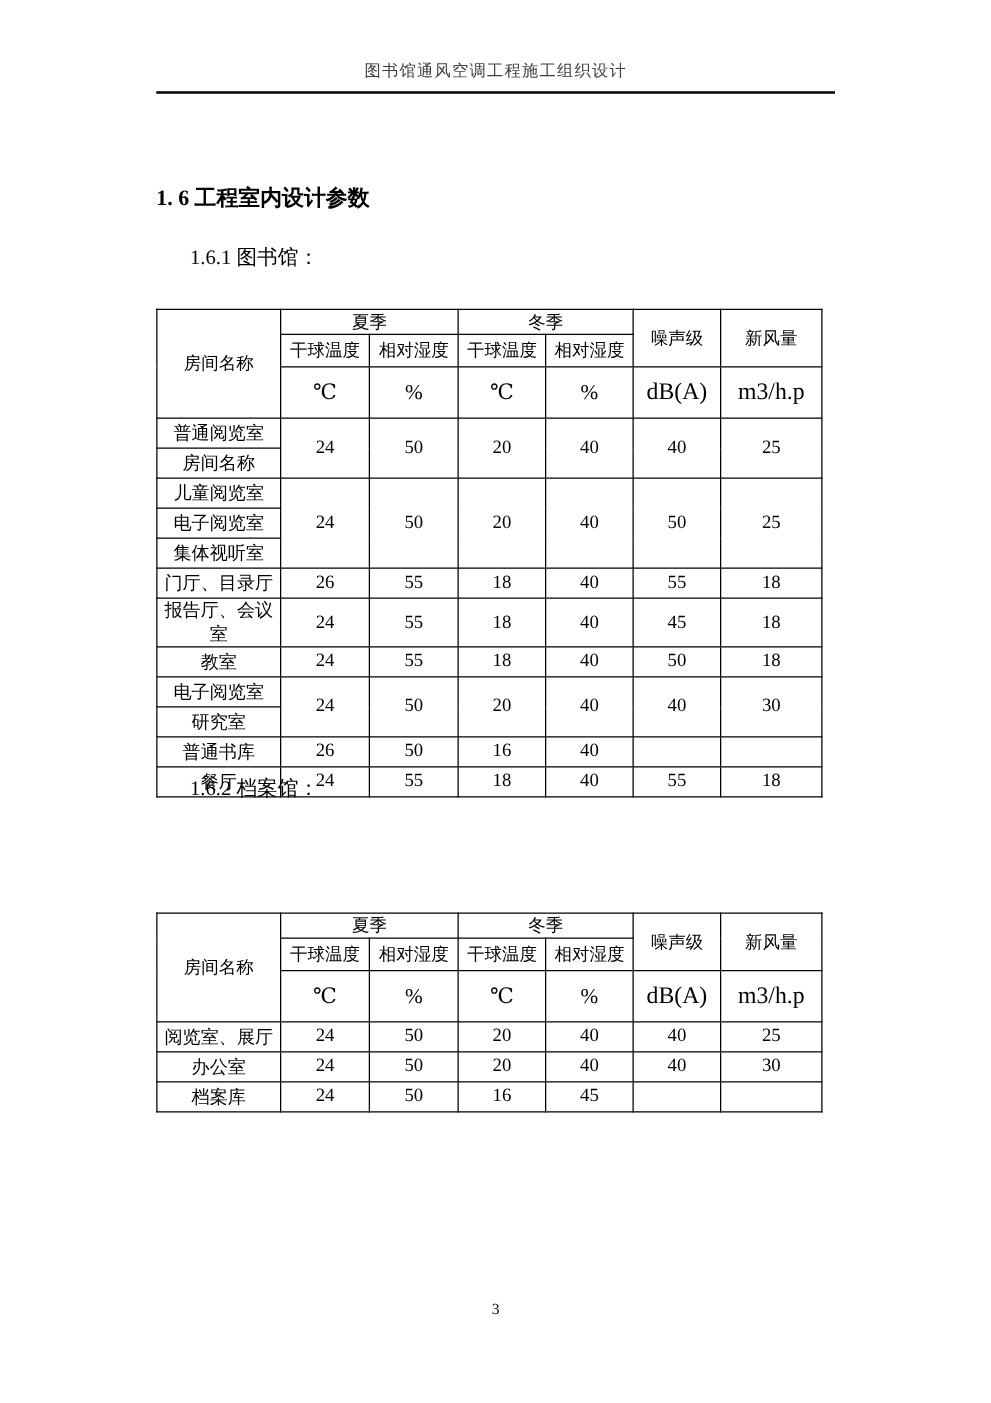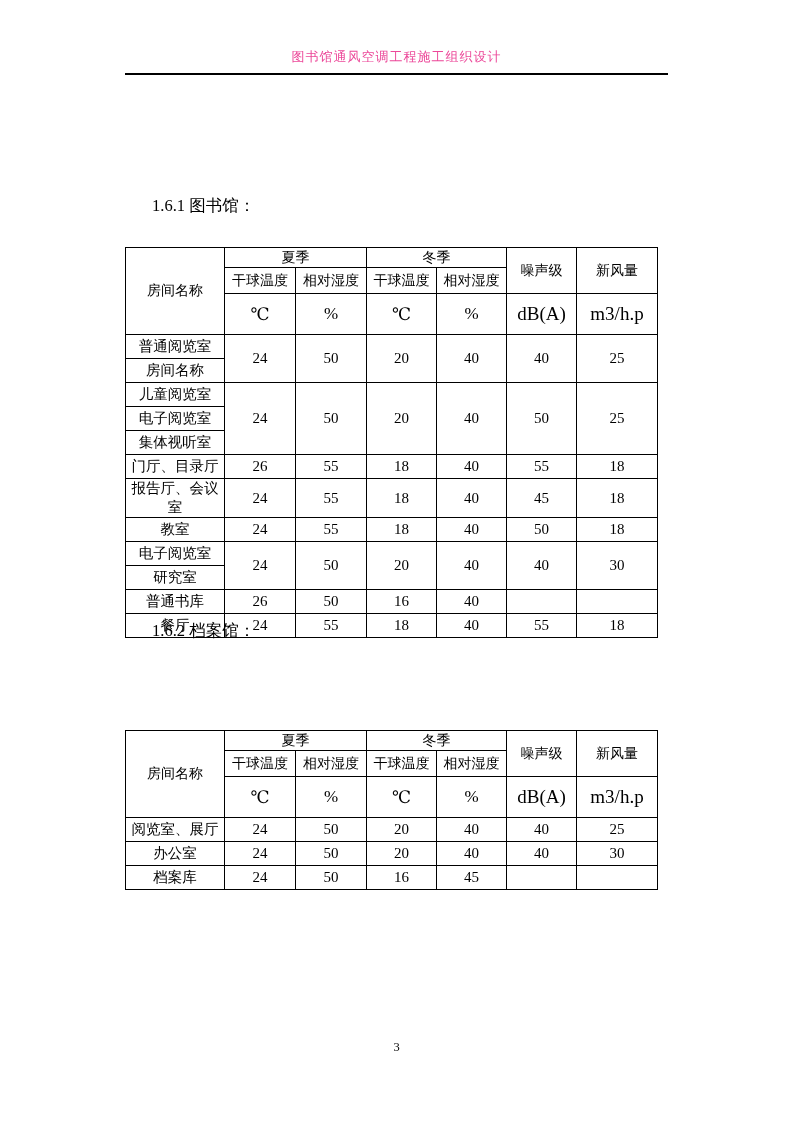--- a/index.html
+++ b/index.html
@@ -17,21 +17,21 @@
     overflow: hidden;
   }
   .doc-header-text {
     position: absolute;
     top: 48px;
     left: 0;
     width: 100%;
     text-align: center;
     font-size: 13px;
     letter-spacing: 1px;
-    color: #ec4899;
+    color: #404040;
   }
   .doc-header-rule {
     position: absolute;
     top: 73px;
     left: 125px;
     width: 543px;
     border-top: 2px solid #000000;
     height: 0;
   }
   .para-156 {
@@ -101,20 +101,21 @@
 </style>
 </head>
 <body>
 
 <div class="page">
 
   <div class="doc-header-text">图书馆通风空调工程施工组织设计</div>
   <div class="doc-header-rule"></div>
 
 
+  <h2 class="heading-16">1. 6 工程室内设计参数</h2>
 
   <h3 class="heading-sub heading-161">1.6.1 图书馆：</h3>
 
   <table class="params" id="table-library">
     <colgroup>
       <col style="width:99px">
         <col style="width:71px">
         <col style="width:71px">
       <col style="width:70px">
         <col style="width:70px">

